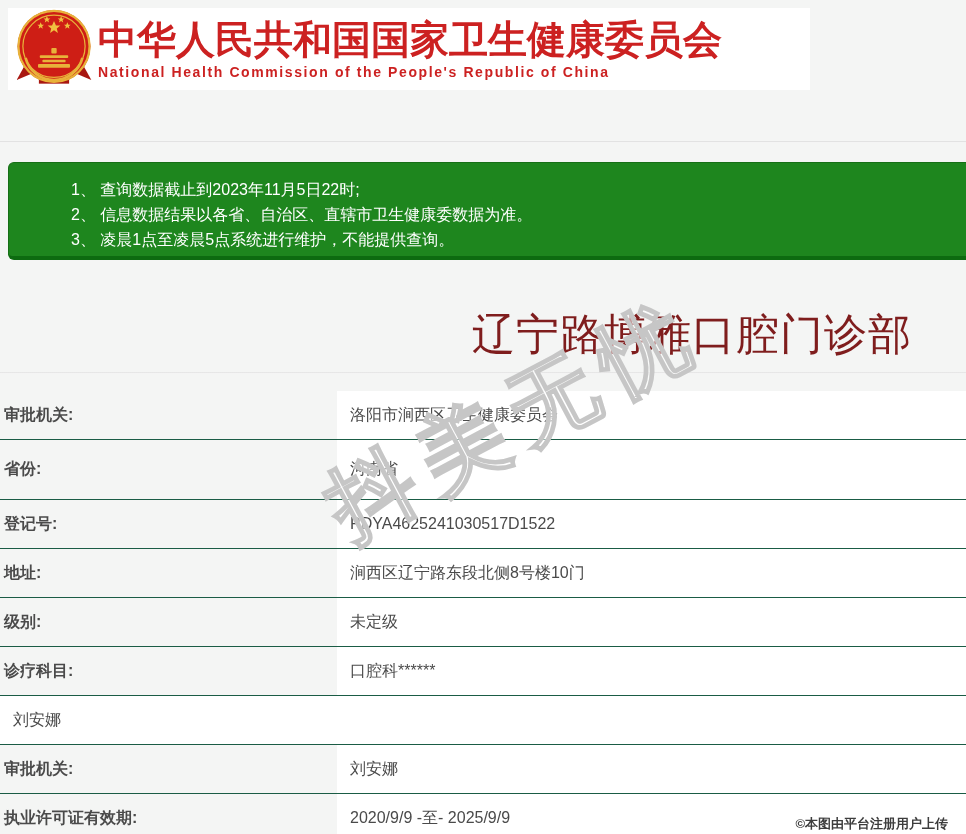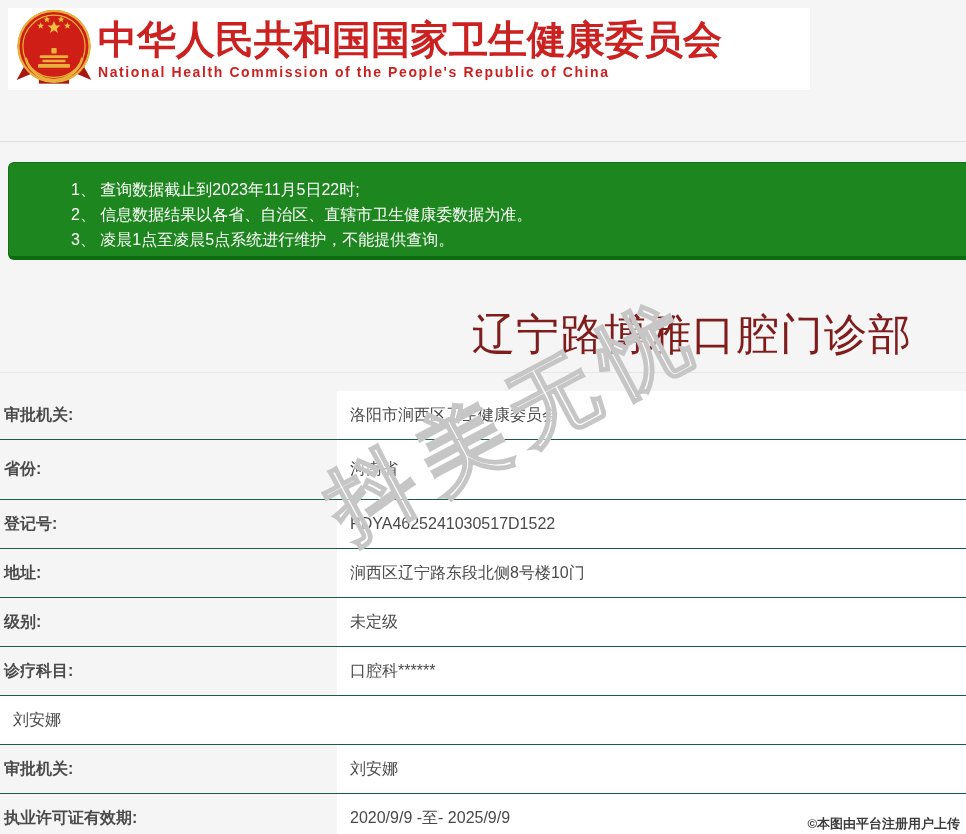--- a/index.html
+++ b/index.html
@@ -60,21 +60,21 @@
   
   .watermark{
     position:absolute;left:335px;top:457px;z-index:3;pointer-events:none;
     transform:rotate(-28deg);transform-origin:left center;
     font-size:86px;font-weight:700;letter-spacing:16px;white-space:nowrap;
     color:rgba(255,255,255,0.55);
     -webkit-text-stroke:2px #c6c6c6;
   }
   
   .credit{
-    position:absolute;right:6px;bottom:1px;z-index:4;
+    position:absolute;right:18px;bottom:1px;z-index:4;
     font-size:13px;font-weight:700;color:#3d3d3d;white-space:nowrap;
     text-shadow:-1px 0 #fff,1px 0 #fff,0 -1px #fff,0 1px #fff;
   }
 </style>
 </head>
 <body>
 
 <div class="page">
 
   <div class="header-box">

